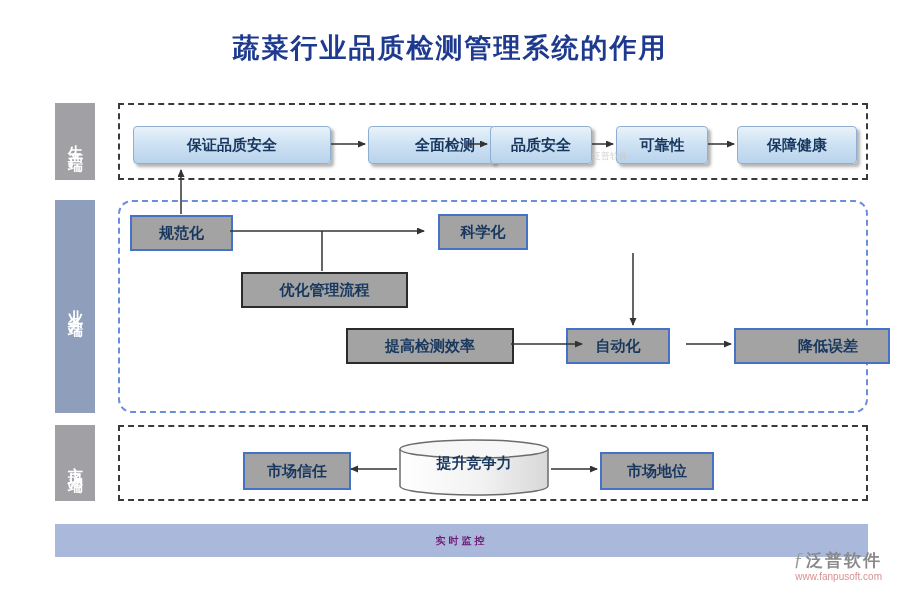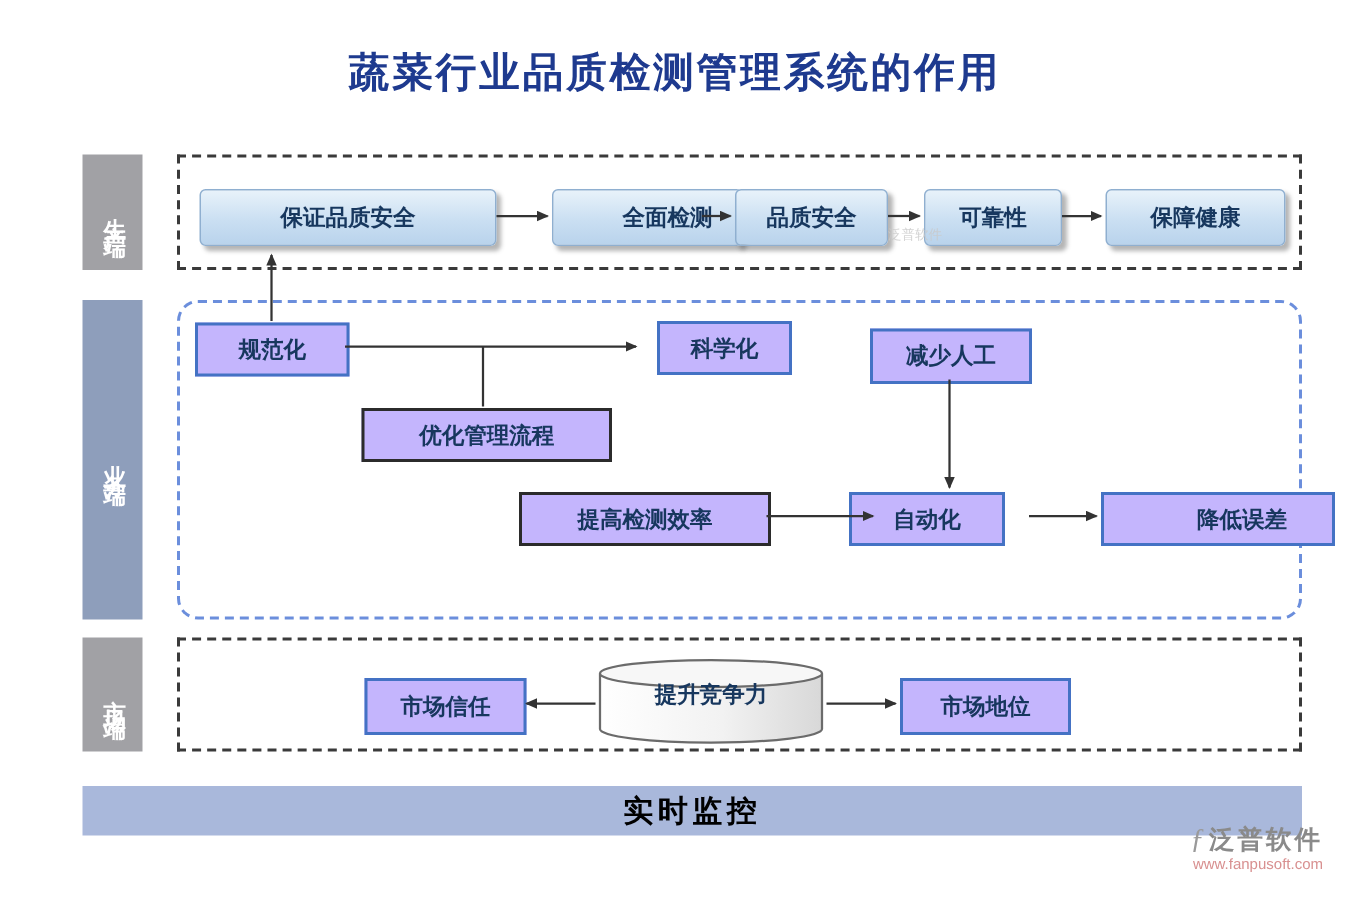--- a/index.html
+++ b/index.html
@@ -27,33 +27,33 @@
   .chain-box{
     position:absolute;height:36px;display:flex;align-items:center;justify-content:center;
     background:linear-gradient(180deg,#E8F2FA 0%,#CADFF2 55%,#B9D3EC 100%);
     border:1px solid #8FAFD0;border-radius:4px;
     box-shadow:3px 3px 3px rgba(90,90,90,0.45);
     color:#17375E;font-weight:bold;font-size:15px;
   }
   
   .node{
     position:absolute;display:flex;align-items:center;justify-content:center;
-    background:#c4b5fd;border:2px solid #4472C4;color:#17375E;
+    background:#a3a3a3;border:2px solid #4472C4;color:#17375E;
     font-weight:bold;font-size:15px;
   }
   .node-dark{border-color:#2b2b2b;}
   
   .cylinder{position:absolute;left:398px;top:438px;width:152px;height:60px;}
   .cylinder .cyl-label{
     position:absolute;left:0;top:16px;width:100%;text-align:center;
     color:#17375E;font-weight:bold;font-size:15px;
   }
   .footer-bar{
     position:absolute;left:55px;top:524px;width:813px;height:33px;
-    background:#A9B8DB;color:#000000;font-weight:bold;font-size:20px;letter-spacing:3px;
+    background:#A9B8DB;color:#701a75;font-weight:bold;font-size:10px;letter-spacing:3px;
     display:flex;align-items:center;justify-content:center;
   }
   .watermark{
     position:absolute;left:592px;top:150px;font-size:9px;color:#c9c9c9;opacity:.8;
   }
   .logo{
     position:absolute;right:18px;top:550px;text-align:right;line-height:1.1;
   }
   .logo .logo-name{font-size:17px;font-weight:bold;color:#8a8a8a;letter-spacing:2px;}
   .logo .logo-f{font-size:19px;color:#9a9a9a;font-family:"Liberation Serif",serif;font-style:italic;margin-right:3px;}
@@ -78,21 +78,20 @@
   <div class="chain-box" style="left:133px;top:126px;width:196px;">保证品质安全</div>
   <div class="chain-box" style="left:368px;top:126px;width:98px;padding-left:27px;">全面检测</div>
   <div class="chain-box" style="left:490px;top:126px;width:100px;">品质安全</div>
   <div class="chain-box" style="left:616px;top:126px;width:90px;">可靠性</div>
   <div class="chain-box" style="left:737px;top:126px;width:118px;">保障健康</div>
 
   <div class="watermark">泛普软件</div>
 
   <div class="node" style="left:130px;top:215px;width:99px;height:32px;">规范化</div>
   <div class="node" style="left:438px;top:214px;width:86px;height:32px;">科学化</div>
-  <div class="node" style="left:580px;top:219px;width:104px;height:33px;">减少人工</div>
   <div class="node node-dark" style="left:241px;top:272px;width:163px;height:32px;">优化管理流程</div>
   <div class="node node-dark" style="left:346px;top:328px;width:164px;height:32px;">提高检测效率</div>
   <div class="node" style="left:566px;top:328px;width:100px;height:32px;">自动化</div>
   <div class="node" style="left:734px;top:328px;width:120px;height:32px;padding-left:32px;">降低误差</div>
 
   <div class="node" style="left:243px;top:452px;width:104px;height:34px;">市场信任</div>
   <div class="node" style="left:600px;top:452px;width:110px;height:34px;">市场地位</div>
 
   <div class="cylinder">
     <svg width="152" height="60">

